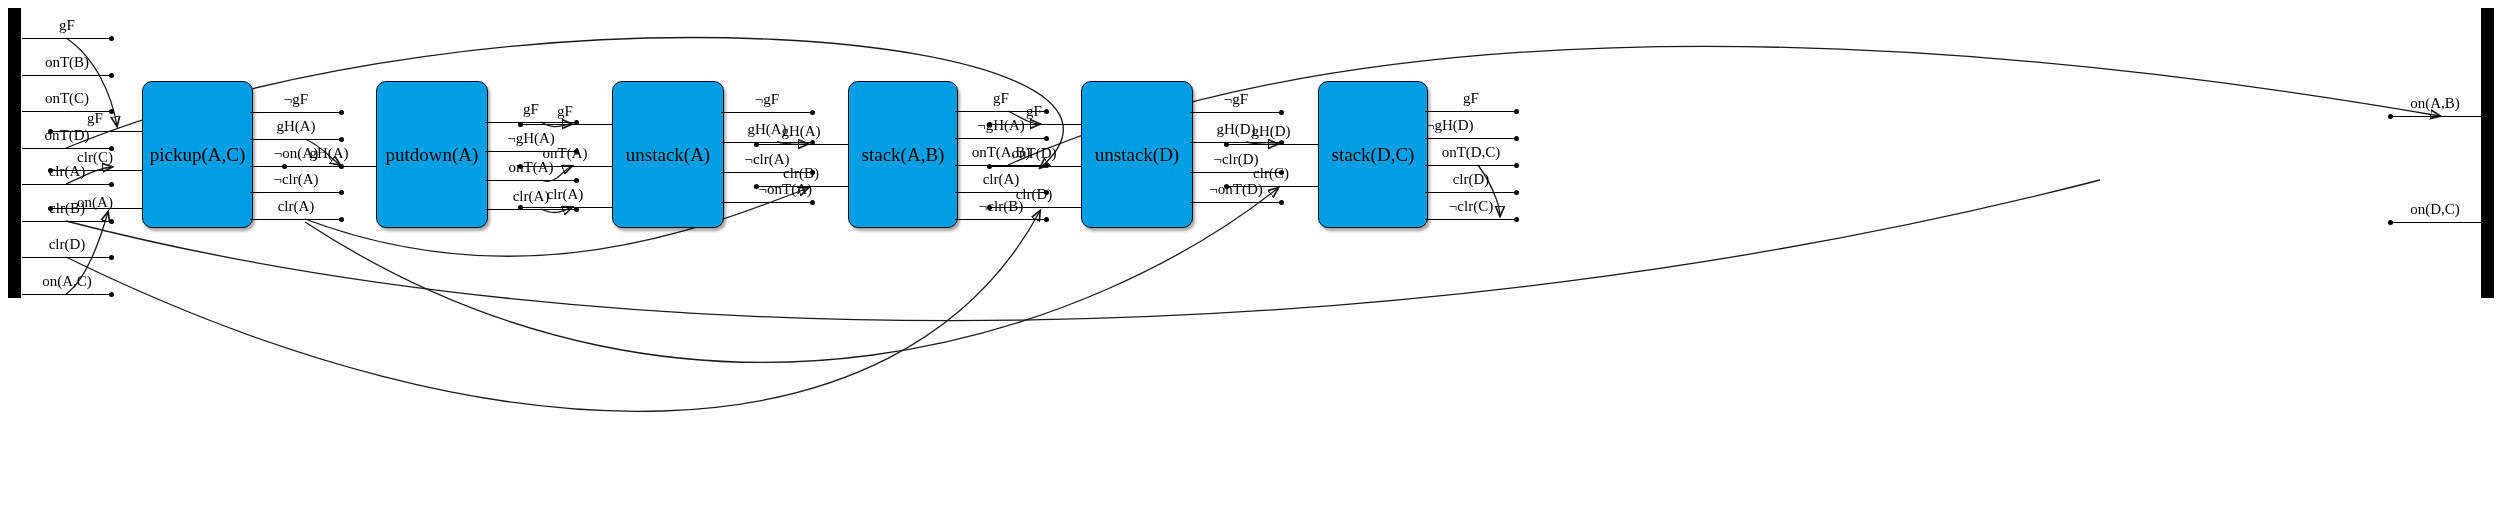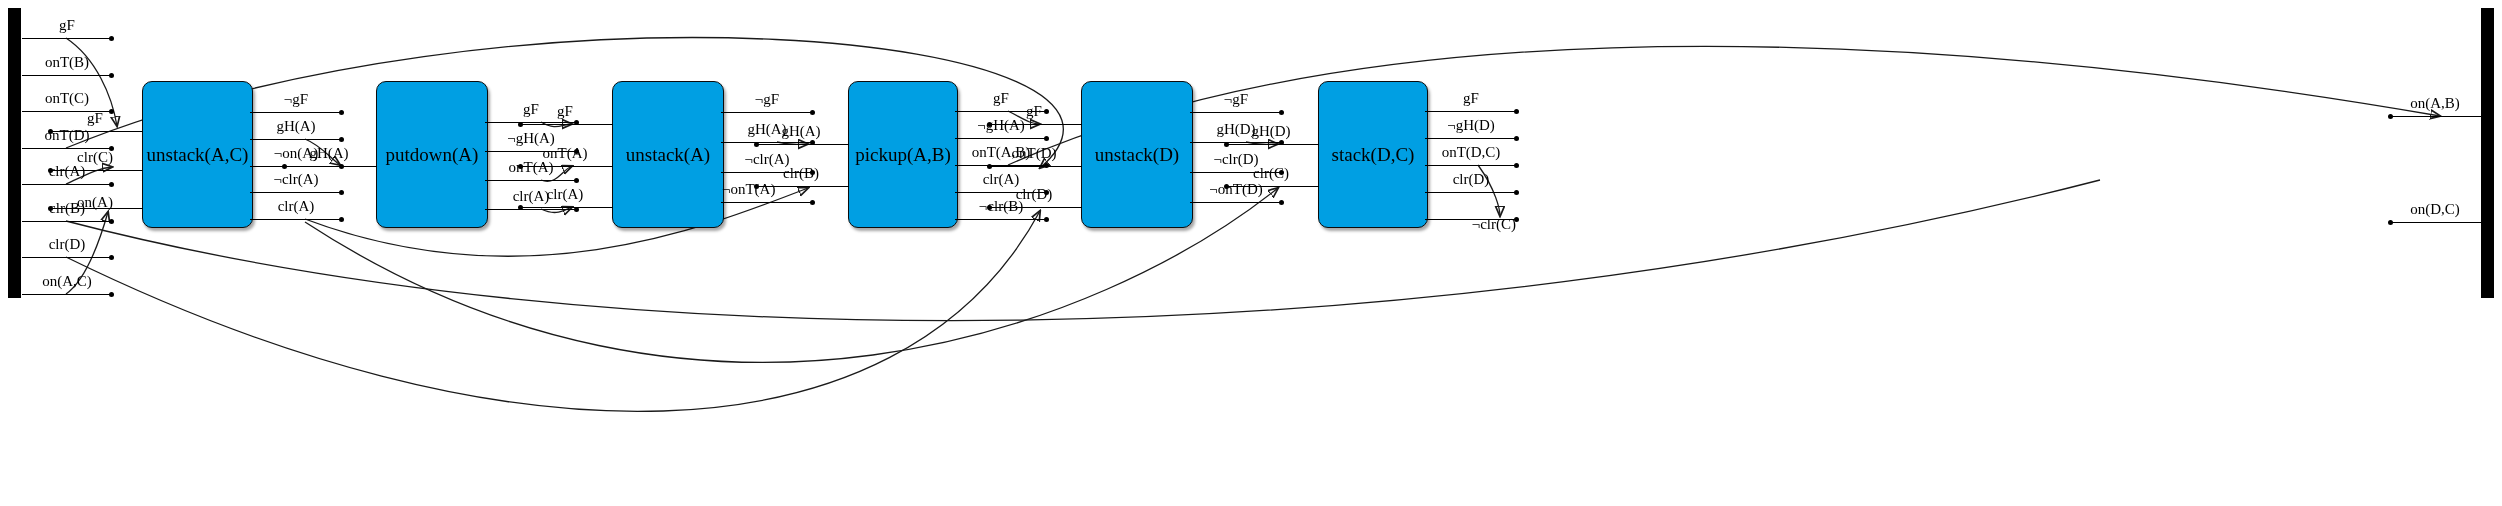--- a/index.html
+++ b/index.html
@@ -91,21 +91,21 @@
       <div class="plabel" style="left:22px;top:273px;width:90px;text-align:center;">on(A,C)</div>
       <div class="port" style="left:22px;top:294px;width:90px;"></div>
       <div class="port-cap" style="left:109px;top:292px;"></div>
       <div class="plabel" style="left:2390px;top:95px;width:90px;text-align:center;">on(A,B)</div>
       <div class="port" style="left:2390px;top:116px;width:91px;"></div>
       <div class="port-cap" style="left:2388px;top:114px;"></div>
       <div class="plabel" style="left:2390px;top:201px;width:90px;text-align:center;">on(D,C)</div>
       <div class="port" style="left:2390px;top:222px;width:91px;"></div>
       <div class="port-cap" style="left:2388px;top:220px;"></div>
       <div class="node" style="left:142px;top:81px;width:109px;height:145px;">
-        <div class="node-label">unstack(A,C)</div>
+        <div class="node-label">pickup(A,C)</div>
       </div>
       <div class="plabel" style="left:50px;top:110px;width:90px;text-align:center;">gF</div>
       <div class="port" style="left:50px;top:131px;width:93px;"></div>
       <div class="port-cap" style="left:48px;top:129px;"></div>
       <div class="plabel" style="left:50px;top:149px;width:90px;text-align:center;">clr(C)</div>
       <div class="port" style="left:50px;top:170px;width:93px;"></div>
       <div class="port-cap" style="left:48px;top:168px;"></div>
       <div class="plabel" style="left:50px;top:194px;width:90px;text-align:center;">on(A)</div>
       <div class="port" style="left:50px;top:208px;width:93px;"></div>
       <div class="port-cap" style="left:48px;top:206px;"></div>
@@ -156,25 +156,25 @@
       <div class="port-cap" style="left:518px;top:205px;"></div>
       <div class="plabel" style="left:722px;top:91px;width:90px;text-align:center;">¬gF</div>
       <div class="port" style="left:721px;top:112px;width:92px;"></div>
       <div class="port-cap" style="left:810px;top:110px;"></div>
       <div class="plabel" style="left:722px;top:121px;width:90px;text-align:center;">gH(A)</div>
       <div class="port" style="left:721px;top:142px;width:92px;"></div>
       <div class="port-cap" style="left:810px;top:140px;"></div>
       <div class="plabel" style="left:722px;top:151px;width:90px;text-align:center;">¬clr(A)</div>
       <div class="port" style="left:721px;top:172px;width:92px;"></div>
       <div class="port-cap" style="left:810px;top:170px;"></div>
-      <div class="plabel" style="left:722px;top:181px;width:90px;text-align:left;">¬onT(A)</div>
+      <div class="plabel" style="left:722px;top:181px;width:90px;text-align:right;">¬onT(A)</div>
       <div class="port" style="left:721px;top:202px;width:92px;"></div>
       <div class="port-cap" style="left:810px;top:200px;"></div>
       <div class="node" style="left:848px;top:81px;width:108px;height:145px;">
-        <div class="node-label">pickup(A,B)</div>
+        <div class="node-label">stack(A,B)</div>
       </div>
       <div class="plabel" style="left:756px;top:123px;width:90px;text-align:center;">gH(A)</div>
       <div class="port" style="left:756px;top:144px;width:93px;"></div>
       <div class="port-cap" style="left:754px;top:142px;"></div>
       <div class="plabel" style="left:756px;top:165px;width:90px;text-align:center;">clr(B)</div>
       <div class="port" style="left:756px;top:186px;width:93px;"></div>
       <div class="port-cap" style="left:754px;top:184px;"></div>
       <div class="plabel" style="left:956px;top:90px;width:90px;text-align:center;">gF</div>
       <div class="port" style="left:955px;top:111px;width:92px;"></div>
       <div class="port-cap" style="left:1044px;top:109px;"></div>
@@ -219,26 +219,26 @@
       </div>
       <div class="plabel" style="left:1226px;top:123px;width:90px;text-align:center;">gH(D)</div>
       <div class="port" style="left:1226px;top:144px;width:93px;"></div>
       <div class="port-cap" style="left:1224px;top:142px;"></div>
       <div class="plabel" style="left:1226px;top:165px;width:90px;text-align:center;">clr(C)</div>
       <div class="port" style="left:1226px;top:186px;width:93px;"></div>
       <div class="port-cap" style="left:1224px;top:184px;"></div>
       <div class="plabel" style="left:1426px;top:90px;width:90px;text-align:center;">gF</div>
       <div class="port" style="left:1425px;top:111px;width:92px;"></div>
       <div class="port-cap" style="left:1514px;top:109px;"></div>
-      <div class="plabel" style="left:1426px;top:117px;width:90px;text-align:center;">¬gH(D)</div>
+      <div class="plabel" style="left:1426px;top:117px;width:90px;text-align:left;">¬gH(D)</div>
       <div class="port" style="left:1425px;top:138px;width:92px;"></div>
       <div class="port-cap" style="left:1514px;top:136px;"></div>
       <div class="plabel" style="left:1426px;top:144px;width:90px;text-align:center;">onT(D,C)</div>
       <div class="port" style="left:1425px;top:165px;width:92px;"></div>
       <div class="port-cap" style="left:1514px;top:163px;"></div>
       <div class="plabel" style="left:1426px;top:171px;width:90px;text-align:center;">clr(D)</div>
       <div class="port" style="left:1425px;top:192px;width:92px;"></div>
       <div class="port-cap" style="left:1514px;top:190px;"></div>
-      <div class="plabel" style="left:1426px;top:216px;width:90px;text-align:right;">¬clr(C)</div>
+      <div class="plabel" style="left:1426px;top:198px;width:90px;text-align:center;">¬clr(C)</div>
       <div class="port" style="left:1425px;top:219px;width:92px;"></div>
       <div class="port-cap" style="left:1514px;top:217px;"></div>
     </div>
 </div>
 
 </body></html>

